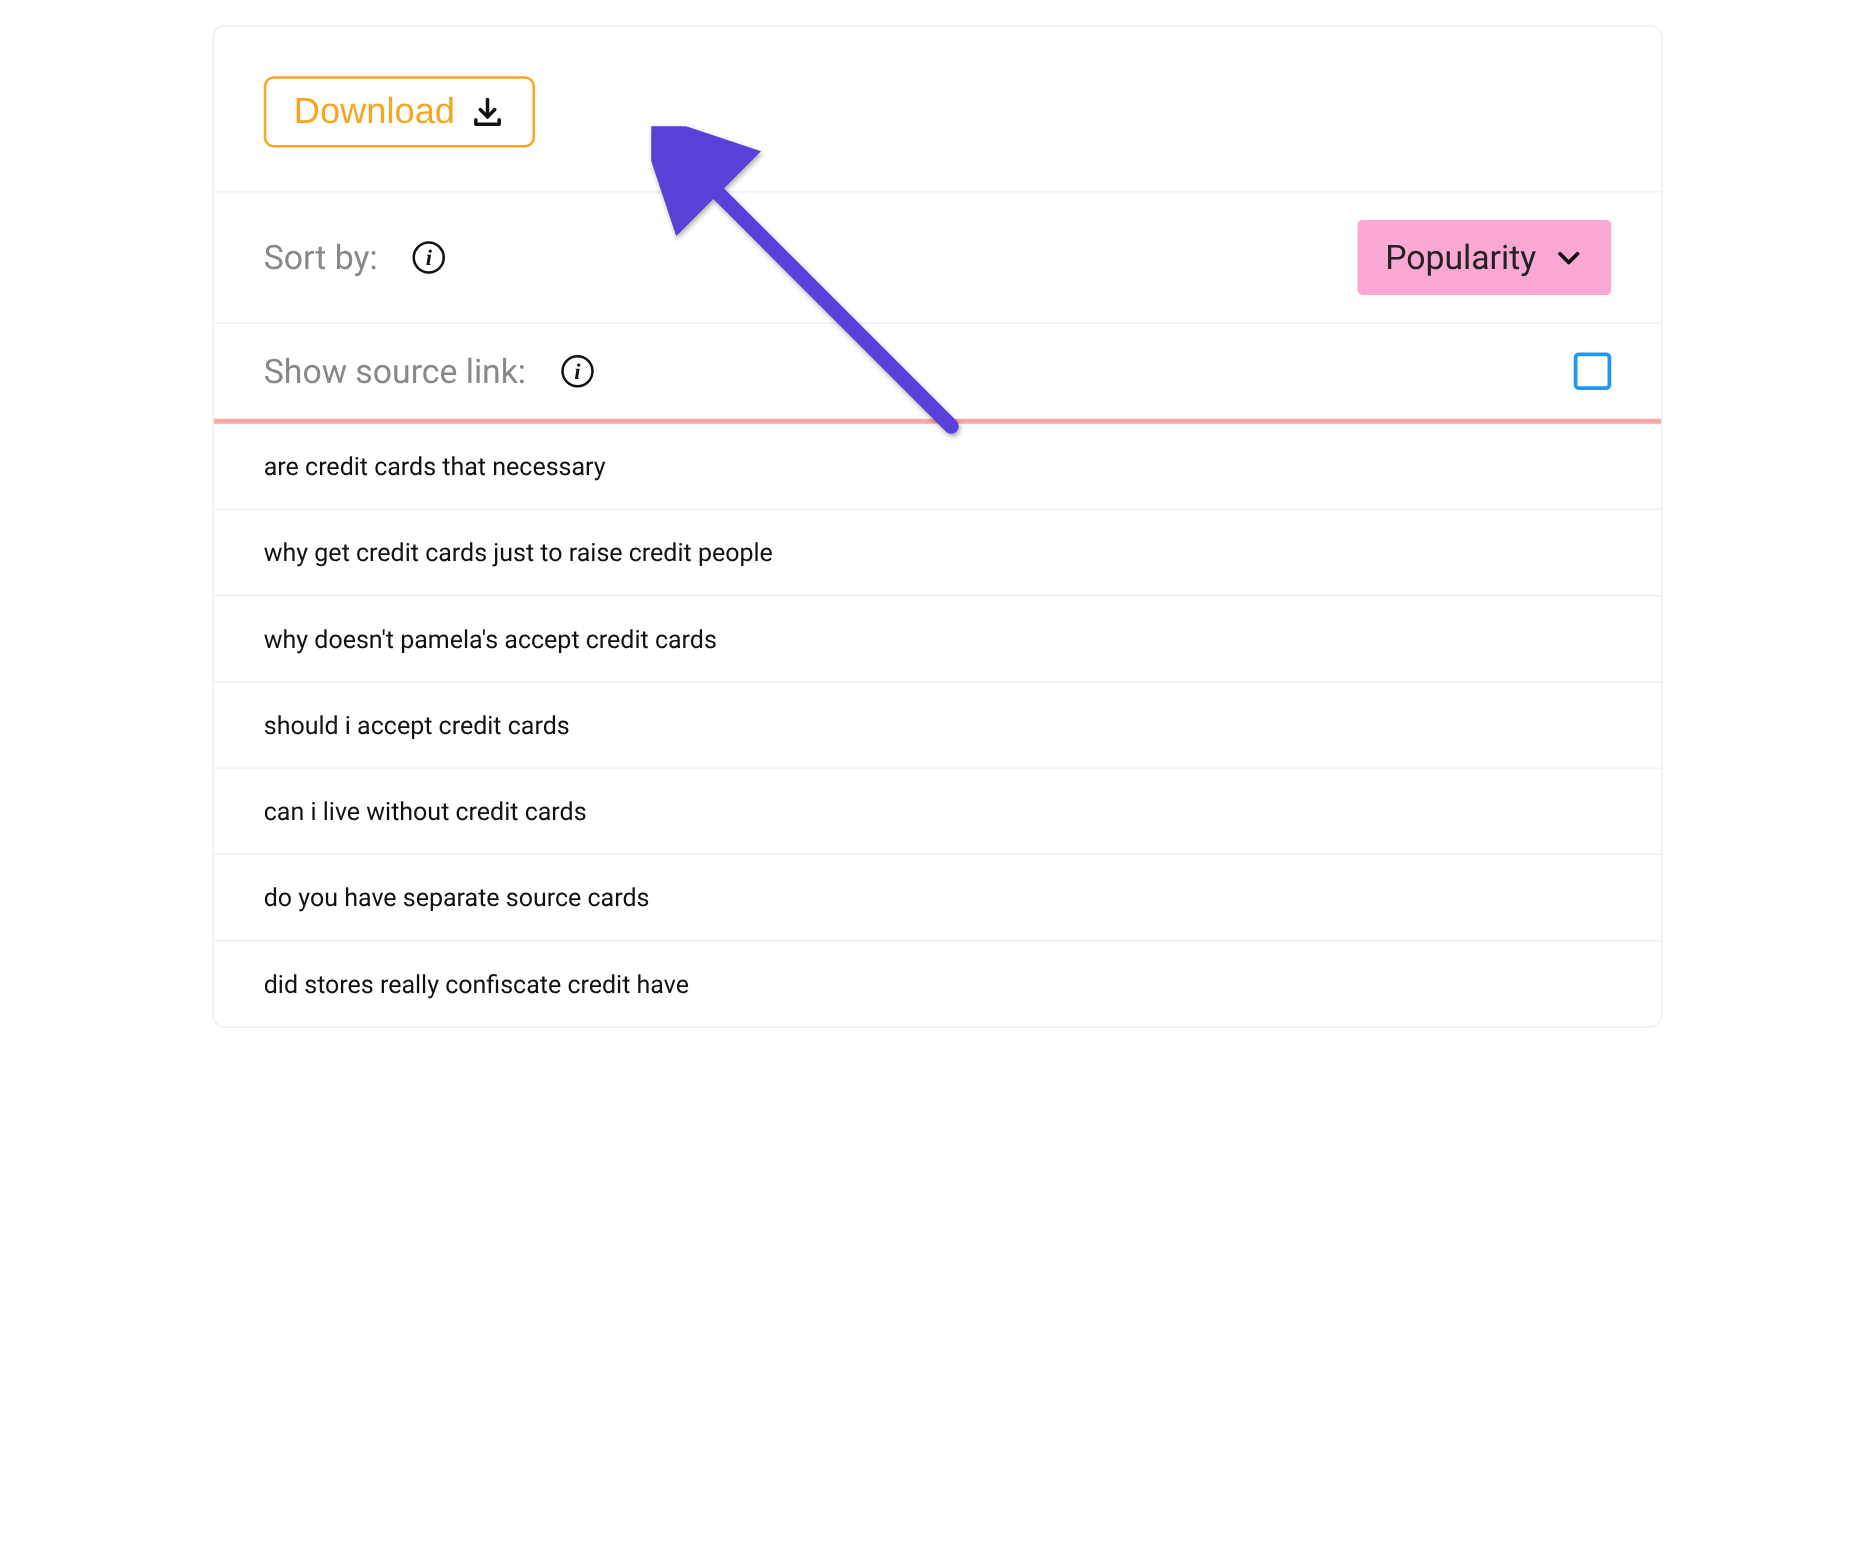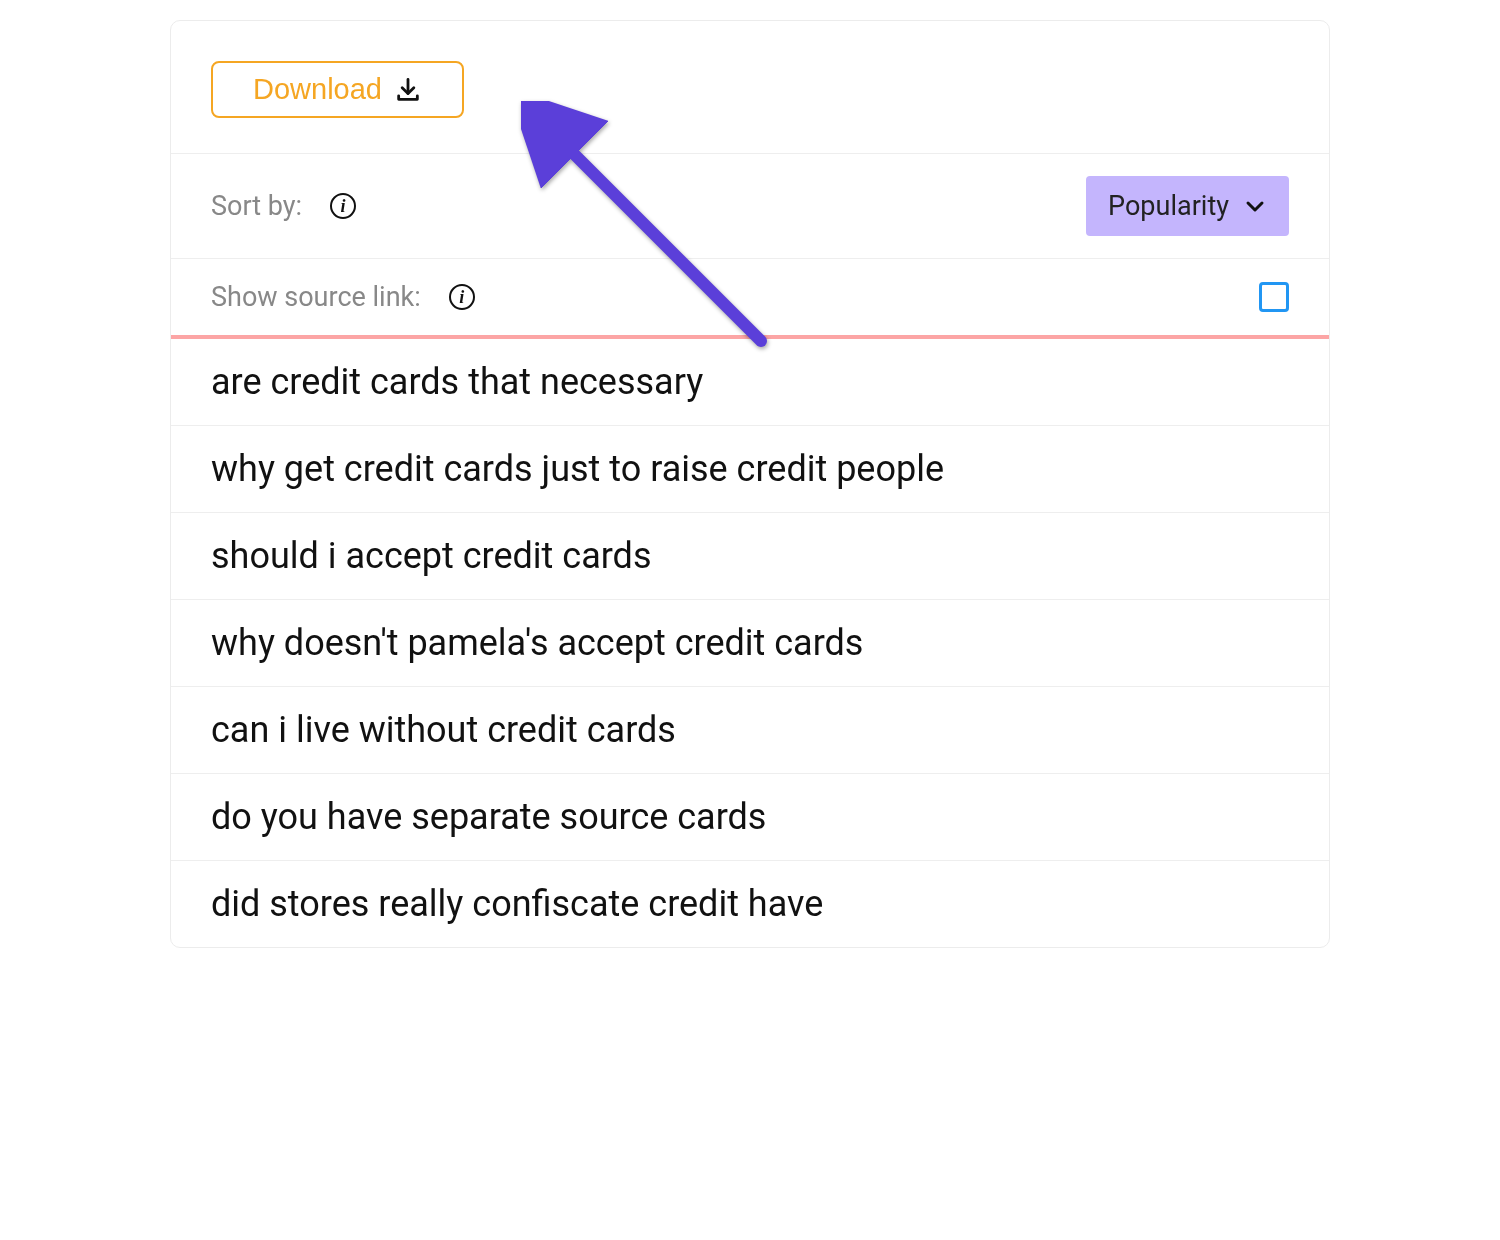--- a/index.html
+++ b/index.html
@@ -34,21 +34,21 @@
   }
   .download-btn {
     display: inline-flex;
     align-items: center;
     gap: 12px;
     border: 2px solid #f5a623;
     color: #f5a623;
     background: #fff;
     font-size: 29px;
     font-weight: 400;
-    padding: 10px 40px;
+    padding: 10px 22px;
     border-radius: 8px;
     cursor: pointer;
   }
   .download-btn svg { display: block; }
 
   
   .sort-row {
     display: flex;
     align-items: center;
     justify-content: space-between;
@@ -73,21 +73,21 @@
     color: #111;
     font-size: 18px;
     font-weight: 600;
     font-family: Georgia, serif;
     font-style: italic;
   }
   .sort-select {
     display: inline-flex;
     align-items: center;
     gap: 14px;
-    background: #c4b5fd;
+    background: #f9a8d4;
     border-radius: 4px;
     padding: 14px 22px;
     font-size: 27px;
     color: #222;
     cursor: pointer;
   }
   .sort-select svg { display: block; }
 
   
   .source-row {
@@ -101,21 +101,21 @@
     width: 30px;
     height: 30px;
     border: 3px solid #2196f3;
     border-radius: 4px;
     cursor: pointer;
   }
 
   
   .question-row {
     padding: 22px 40px;
-    font-size: 36px;
+    font-size: 20px;
     color: #111;
     border-bottom: 1px solid #eee;
   }
   .question-row:last-child { border-bottom: none; }
 
   
   .arrow-overlay {
     position: absolute;
     pointer-events: none;
     left: 350px;
@@ -162,22 +162,22 @@
     <div class="row-label">
       <span>Show source link:</span>
       <span class="info-icon">i</span>
     </div>
     <div class="checkbox"></div>
   </div>
 
   <div>
     <div class="question-row"><span>are credit cards that necessary</span></div>
     <div class="question-row"><span>why get credit cards just to raise credit people</span></div>
+    <div class="question-row"><span>why doesn't pamela's accept credit cards</span></div>
     <div class="question-row"><span>should i accept credit cards</span></div>
-    <div class="question-row"><span>why doesn't pamela's accept credit cards</span></div>
     <div class="question-row"><span>can i live without credit cards</span></div>
     <div class="question-row"><span>do you have separate source cards</span></div>
     <div class="question-row"><span>did stores really confiscate credit have</span></div>
   </div>
 
   <svg class="arrow-overlay" width="260" height="260" viewBox="0 0 260 260">
     <defs>
       <marker id="arrowhead" markerWidth="8" markerHeight="8" refX="4" refY="4" orient="auto">
         <polygon points="0 0, 8 4, 0 8" fill="#5b3fd9"></polygon>
       </marker>

